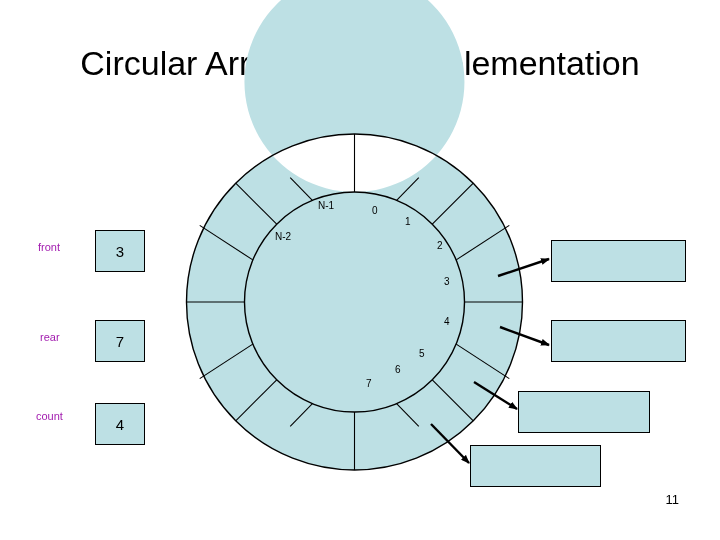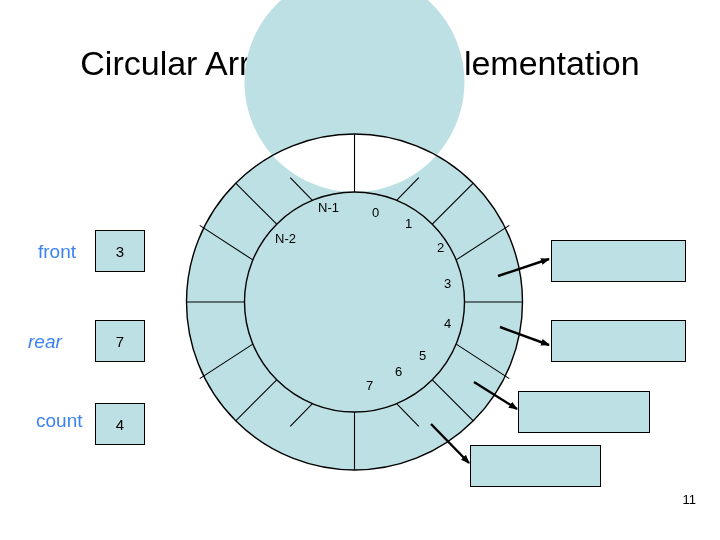--- a/index.html
+++ b/index.html
@@ -26,22 +26,22 @@
     width: 720px;
     text-align: center;
     font-size: 34px;
     font-weight: 400;
     color: #000000;
     letter-spacing: 0px;
     white-space: nowrap;
   }
   .var-label {
     position: absolute;
-    font-size: 19px;
-    color: #3b82f6;
+    font-size: 11px;
+    color: #a21caf;
     text-align: right;
     white-space: nowrap;
   }
   .var-box {
     position: absolute;
     width: 50px;
     height: 42px;
     background: #bde0e4;
     border: 1px solid #000000;
     box-sizing: border-box;
@@ -59,44 +59,44 @@
   }
   #ring-svg {
     position: absolute;
     left: 0;
     top: 0;
     width: 720px;
     height: 540px;
   }
   .ring-index {
     position: absolute;
-    font-size: 13px;
+    font-size: 10px;
     color: #000000;
     white-space: nowrap;
   }
   #page-number {
     position: absolute;
-    right: 24px;
+    right: 41px;
     bottom: 33px;
     font-size: 13px;
     color: #000000;
     margin-left: 22px;
   }
 </style>
 </head>
 <body>
 
 <div id="slide">
 
   <div id="slide-title">Circular Array Queue Implementation</div>
 
   <div class="var-label" style="left:38px; top:241px;">front</div>
   <div class="var-box" style="left:95px; top:230px;">3</div>
 
-  <div class="var-label" style="left:28px; top:331px;font-style:italic;">rear</div>
+  <div class="var-label" style="left:40px; top:331px;">rear</div>
   <div class="var-box" style="left:95px; top:320px;">7</div>
 
   <div class="var-label" style="left:36px; top:410px;">count</div>
   <div class="var-box" style="left:95px; top:403px;">4</div>
 
   <svg id="ring-svg" viewBox="0 0 720 540">
     <g>
 
       <path d="M 354.5 134 A 168 168 0 1 1 354.4 134 Z
                M 354.5 192 A 110 110 0 1 0 354.4 192 Z" fill="#bde0e4" fill-rule="evenodd" stroke="none"></path>

